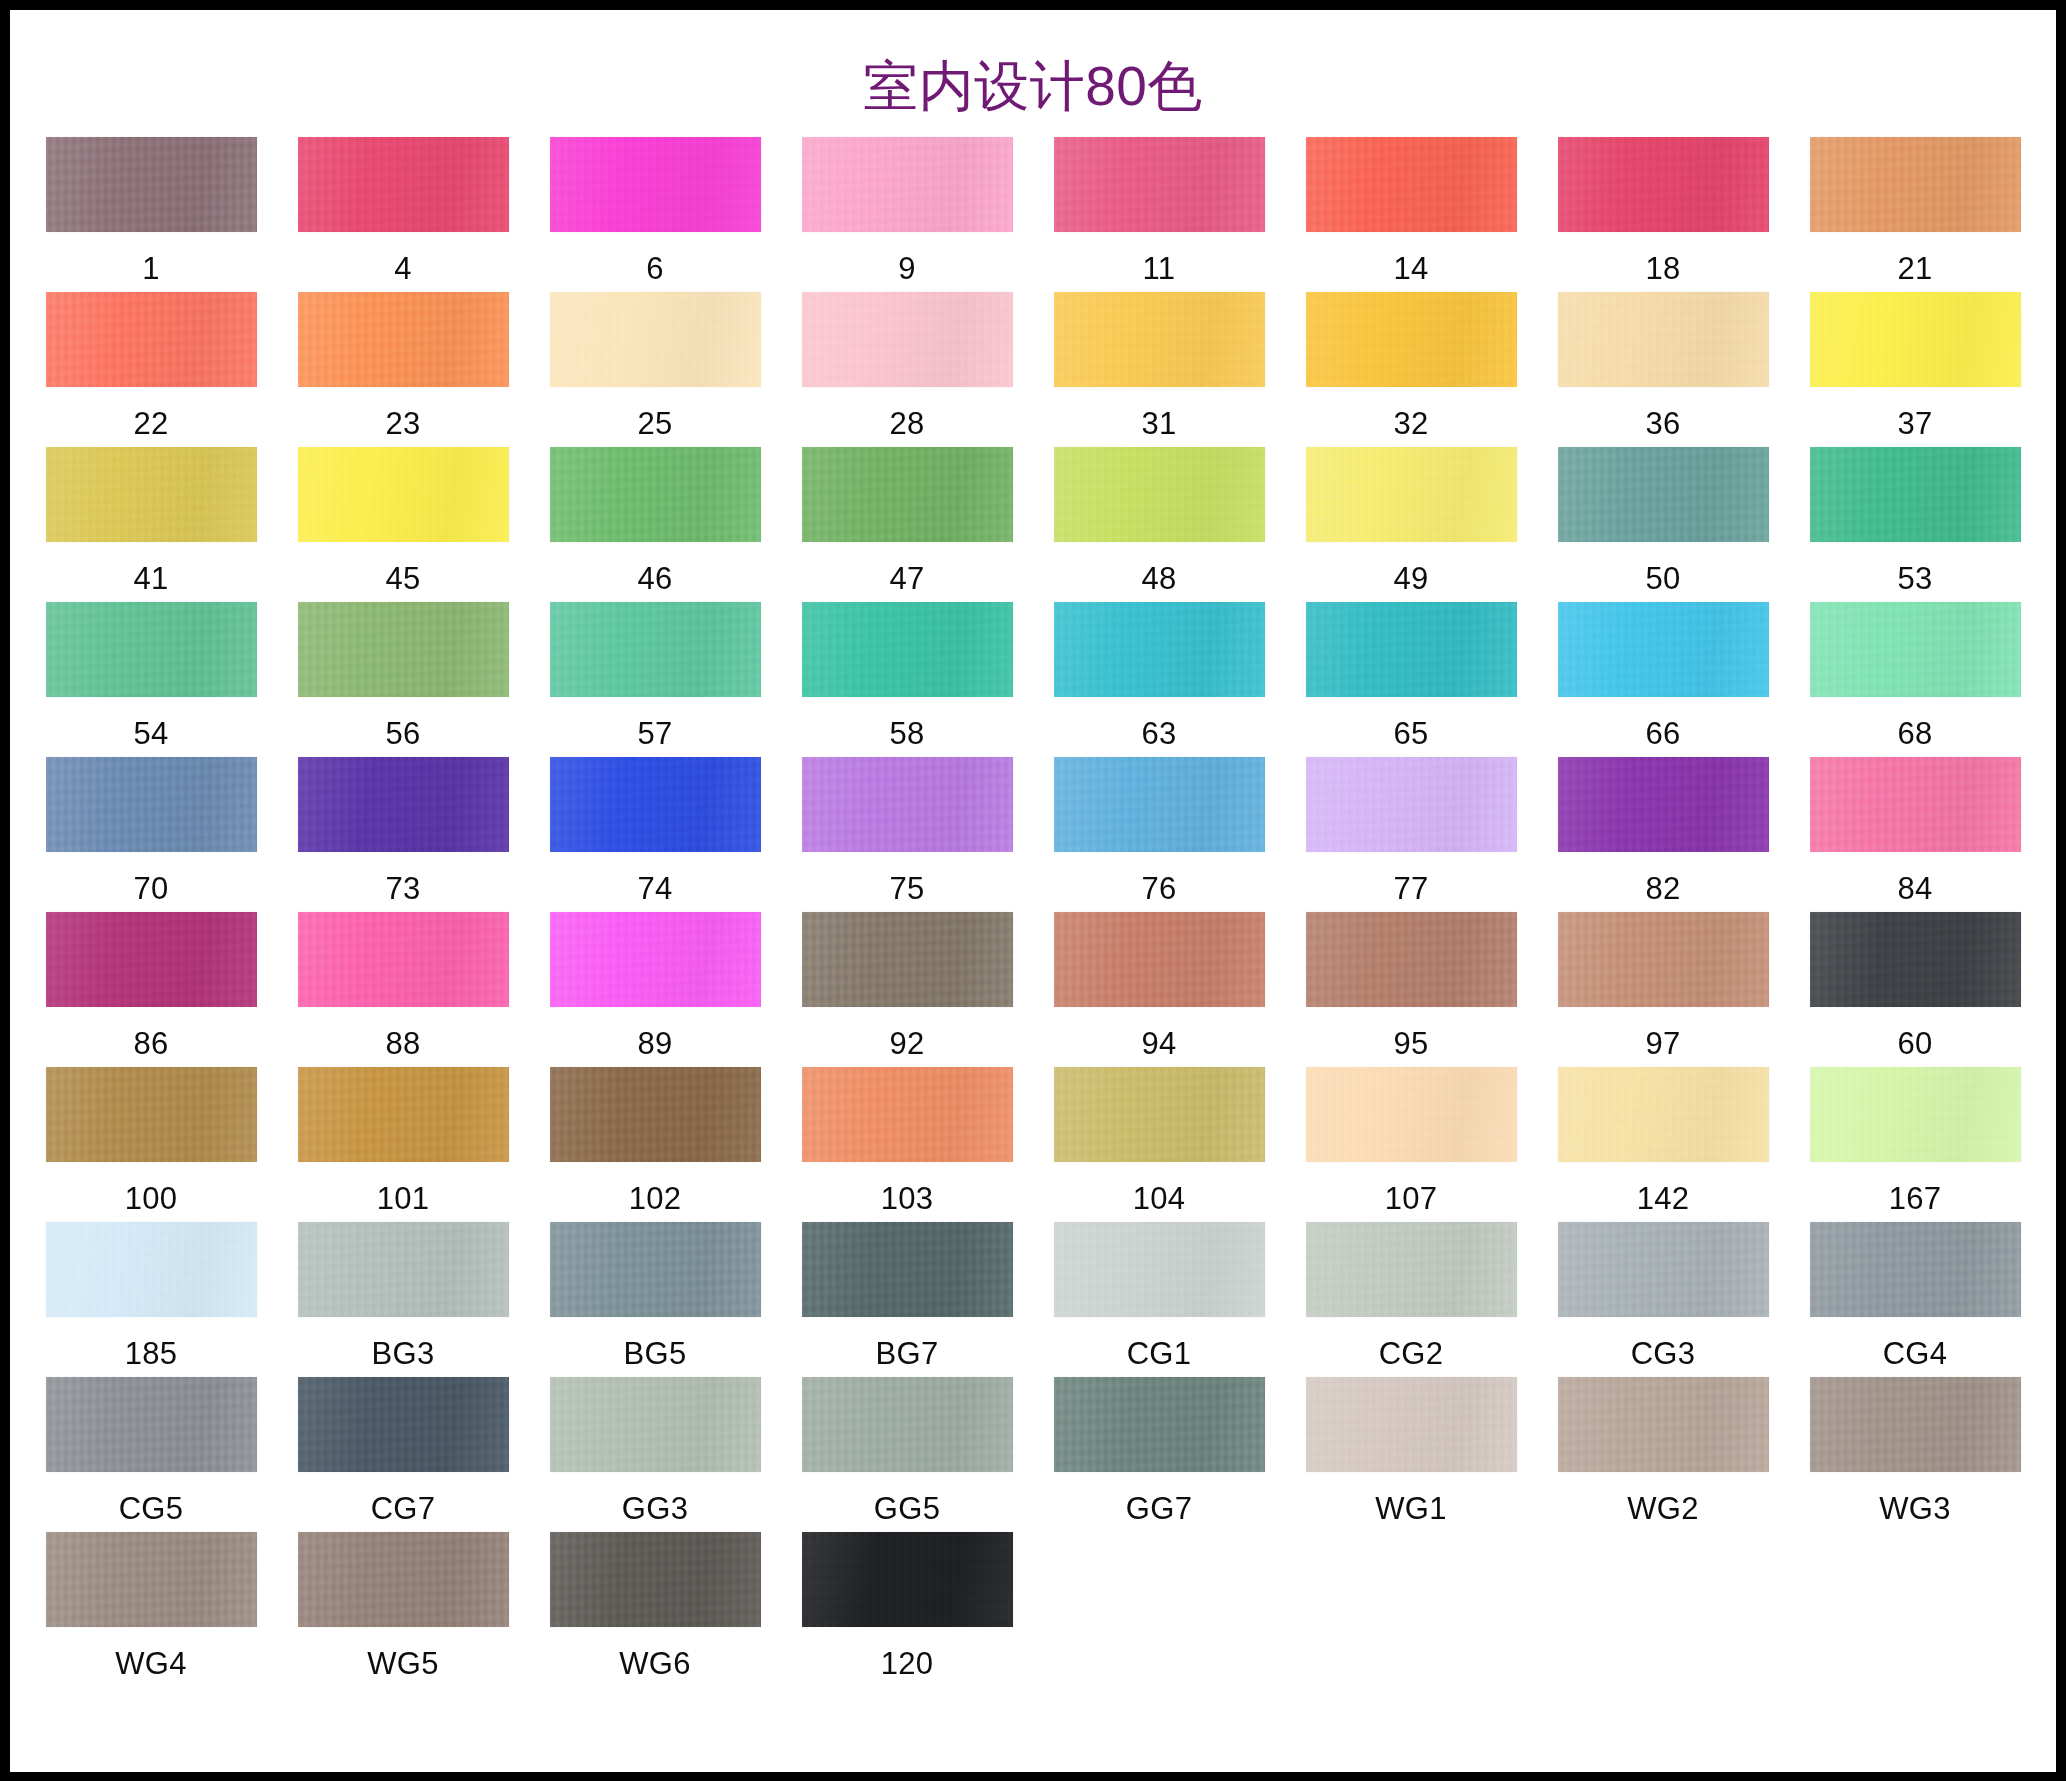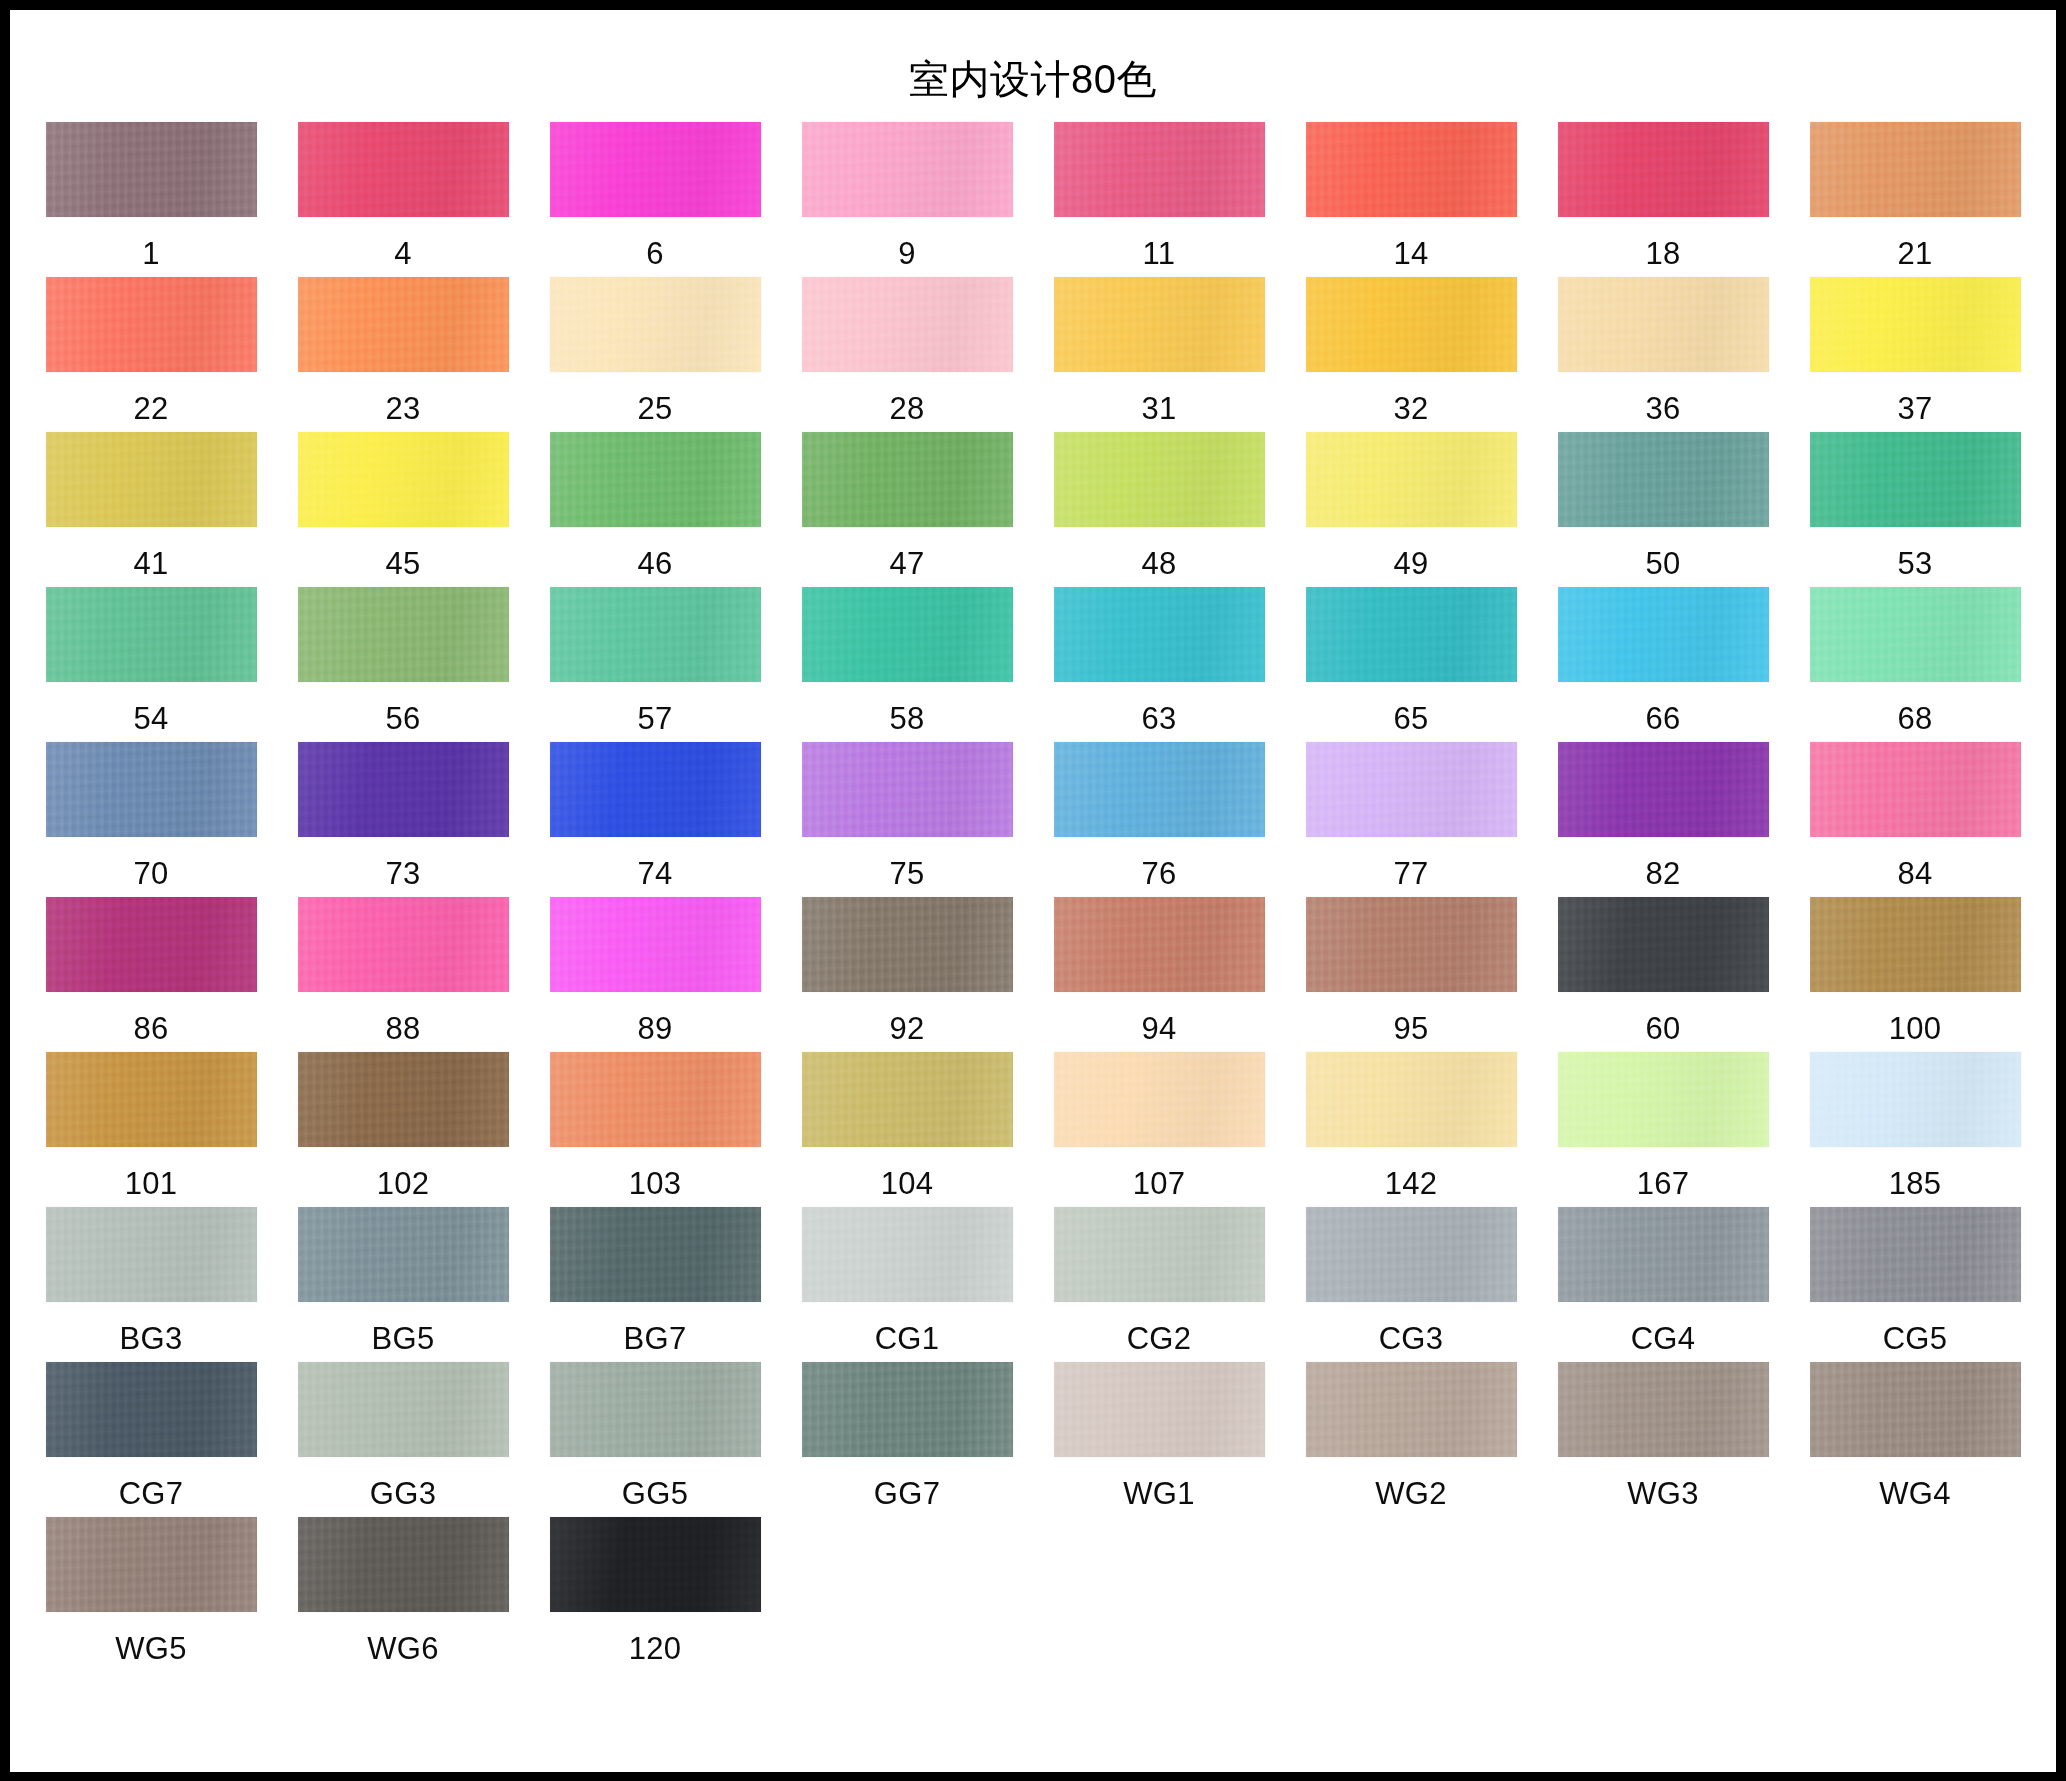--- a/index.html
+++ b/index.html
@@ -25,23 +25,23 @@
     position: relative;
     width: 100%;
     height: 100%;
     background: #ffffff;
     box-sizing: border-box;
     display: flex;
     flex-direction: column;
     align-items: center;
   }
   #chart-title {
-    font-size: 40px;
+    font-size: 55px;
     line-height: 1.0;
-    color: #000000;
+    color: #701a75;
     font-weight: 400;
     margin-top: 49px;
     margin-bottom: 23.5px;
     letter-spacing: 0.5px;
     white-space: nowrap;
   }
   #swatch-grid {
     display: grid;
     grid-template-columns: repeat(8, 211px);
     column-gap: 41px;
@@ -289,20 +289,24 @@
         </div>
         <div class="swatch-cell">
           <div class="swatch-chip" style="background-color: rgb(199, 127, 107);"></div>
           <div class="swatch-label">94</div>
         </div>
         <div class="swatch-cell">
           <div class="swatch-chip" style="background-color: rgb(180, 127, 109);"></div>
           <div class="swatch-label">95</div>
         </div>
         <div class="swatch-cell">
+          <div class="swatch-chip" style="background-color: rgb(197, 144, 120);"></div>
+          <div class="swatch-label">97</div>
+        </div>
+        <div class="swatch-cell">
           <div class="swatch-chip" style="background-color: rgb(63, 67, 71);"></div>
           <div class="swatch-label">60</div>
         </div>
         <div class="swatch-cell">
           <div class="swatch-chip" style="background-color: rgb(176, 140, 79);"></div>
           <div class="swatch-label">100</div>
         </div>
         <div class="swatch-cell">
           <div class="swatch-chip" style="background-color: rgb(199, 149, 69);"></div>
           <div class="swatch-label">101</div>

